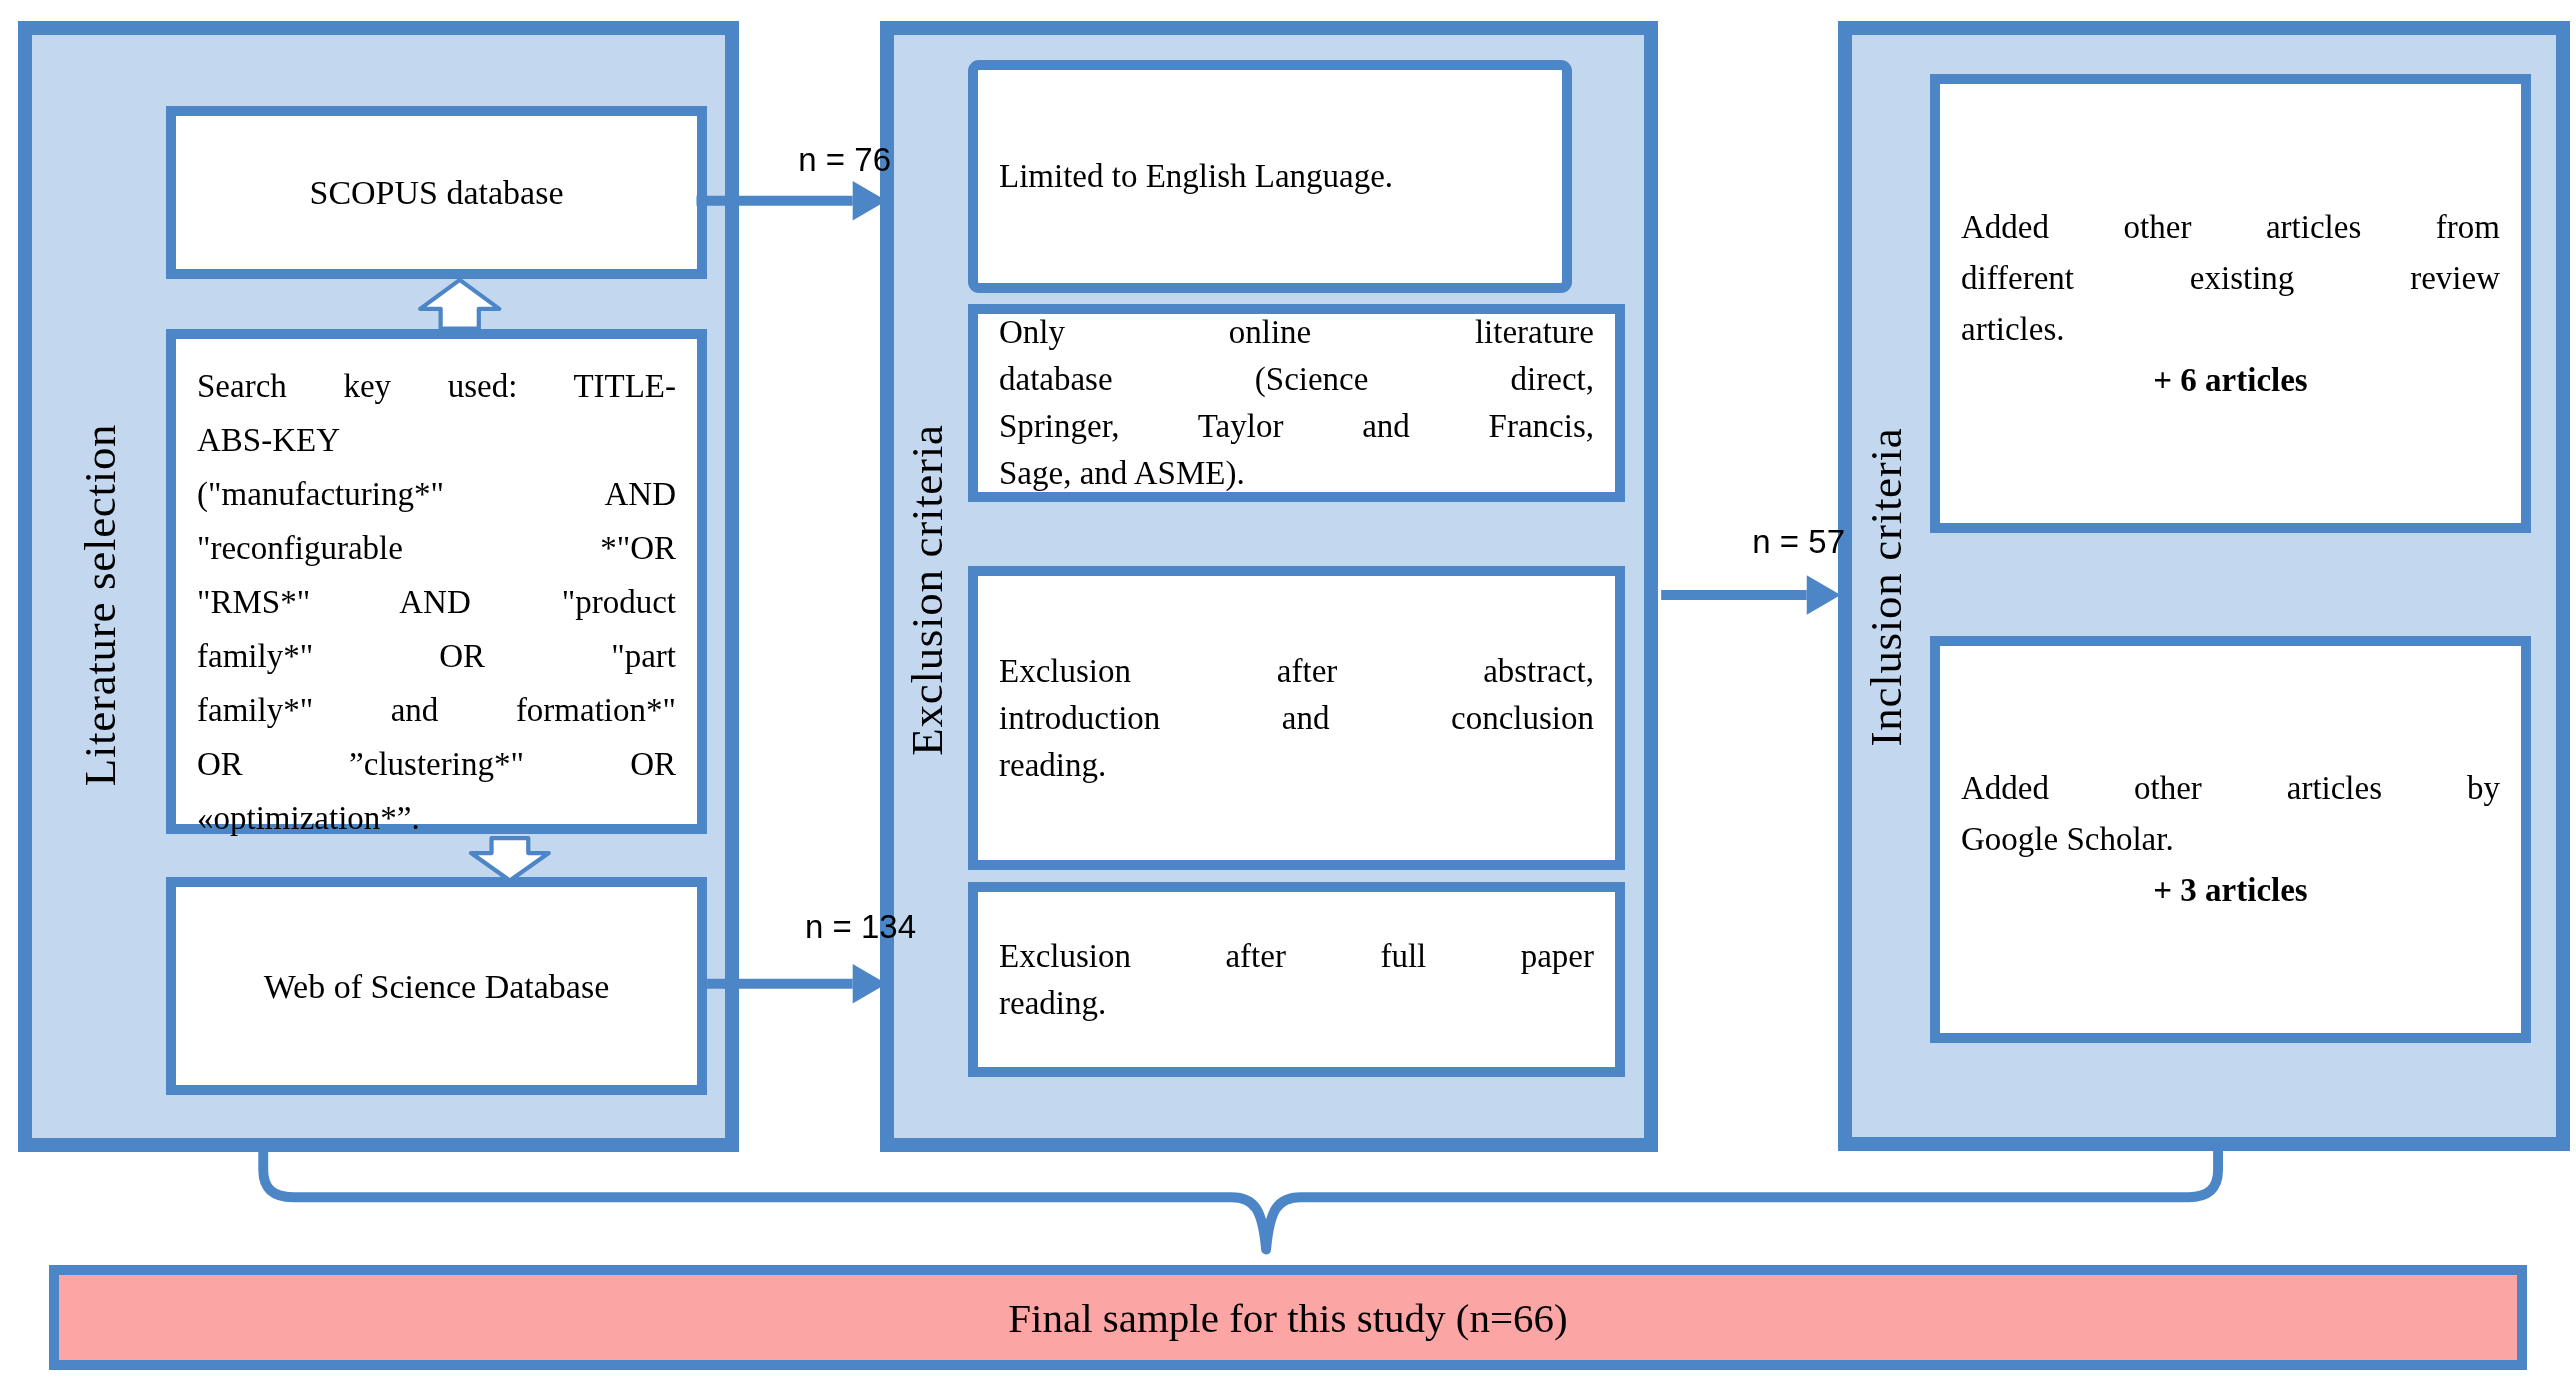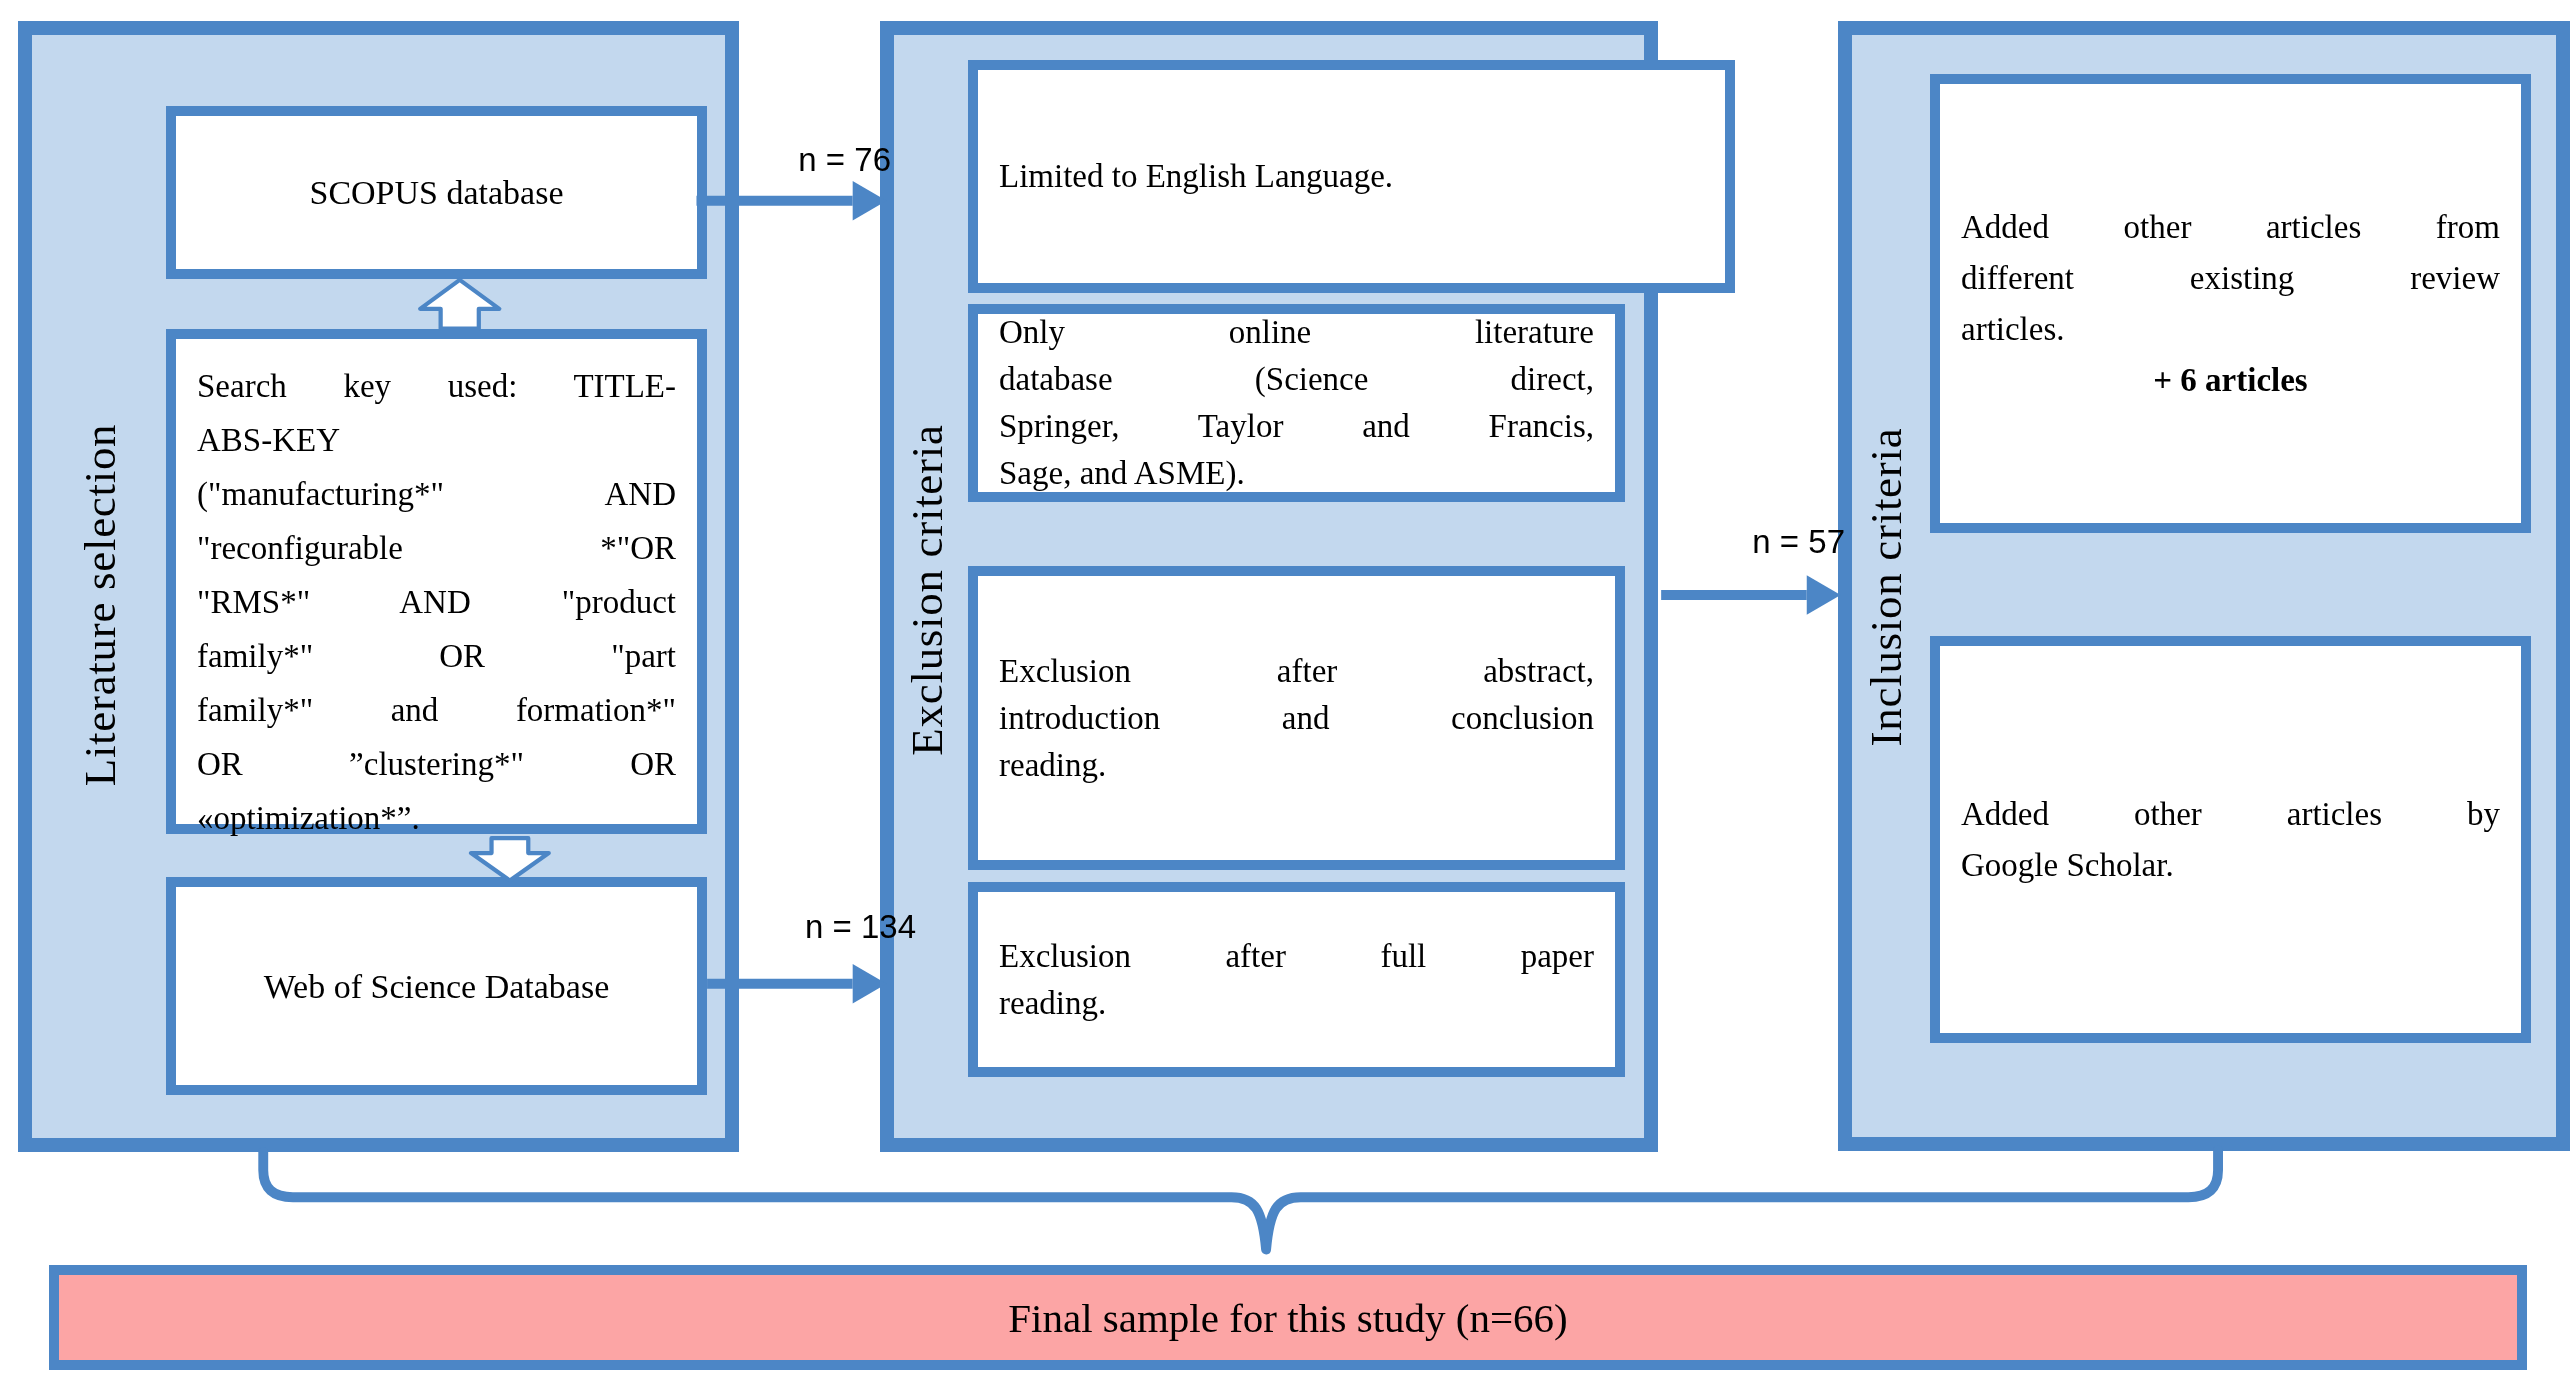--- a/index.html
+++ b/index.html
@@ -61,21 +61,21 @@
     <div class="jline">family*" OR "part</div>
     <div class="jline">family*" and formation*"</div>
     <div class="jline">OR ”clustering*" OR</div>
     <div class="jline last">«optimization*”.</div>
   </div>
 
   <div class="wbox" style="left:166px;top:877px;width:541px;height:218px;align-items:center;font-size:34px;">
     <div class="center-line">Web of Science Database</div>
   </div>
 
-  <div class="wbox" style="left:968px;top:60px;width:767px;height:233px;">
+  <div class="wbox" style="left:968px;top:60px;width:604px;height:233px;border-radius:11px;">
     <div class="jline last">Limited to English Language.</div>
   </div>
 
   <div class="wbox" style="left:968px;top:304px;width:657px;height:198px;">
     <div class="jline">Only online literature</div>
     <div class="jline">database (Science direct,</div>
     <div class="jline">Springer, Taylor and Francis,</div>
     <div class="jline last">Sage, and ASME).</div>
   </div>
 
@@ -93,20 +93,21 @@
   <div class="wbox" style="left:1930px;top:74px;width:601px;height:459px;line-height:51px;align-items:center;">
     <div class="jline">Added other articles from</div>
     <div class="jline">different existing review</div>
     <div class="jline last">articles.</div>
     <div class="badge">+ 6 articles</div>
   </div>
 
   <div class="wbox" style="left:1930px;top:636px;width:601px;height:407px;line-height:51px;">
     <div class="jline">Added other articles by</div>
     <div class="jline last">Google Scholar.</div>
+    <div class="badge">+ 3 articles</div>
   </div>
 
   <div class="nlabel" style="left:721px;top:141px;width:170px;">n = 76</div>
   <div class="nlabel" style="left:725px;top:908px;width:191px;">n = 134</div>
   <div class="nlabel" style="left:1668px;top:523px;width:177px;">n = 57</div>
 
   <div class="final-box">
     <div>Final sample for this study (n=66)</div>
   </div>
 

